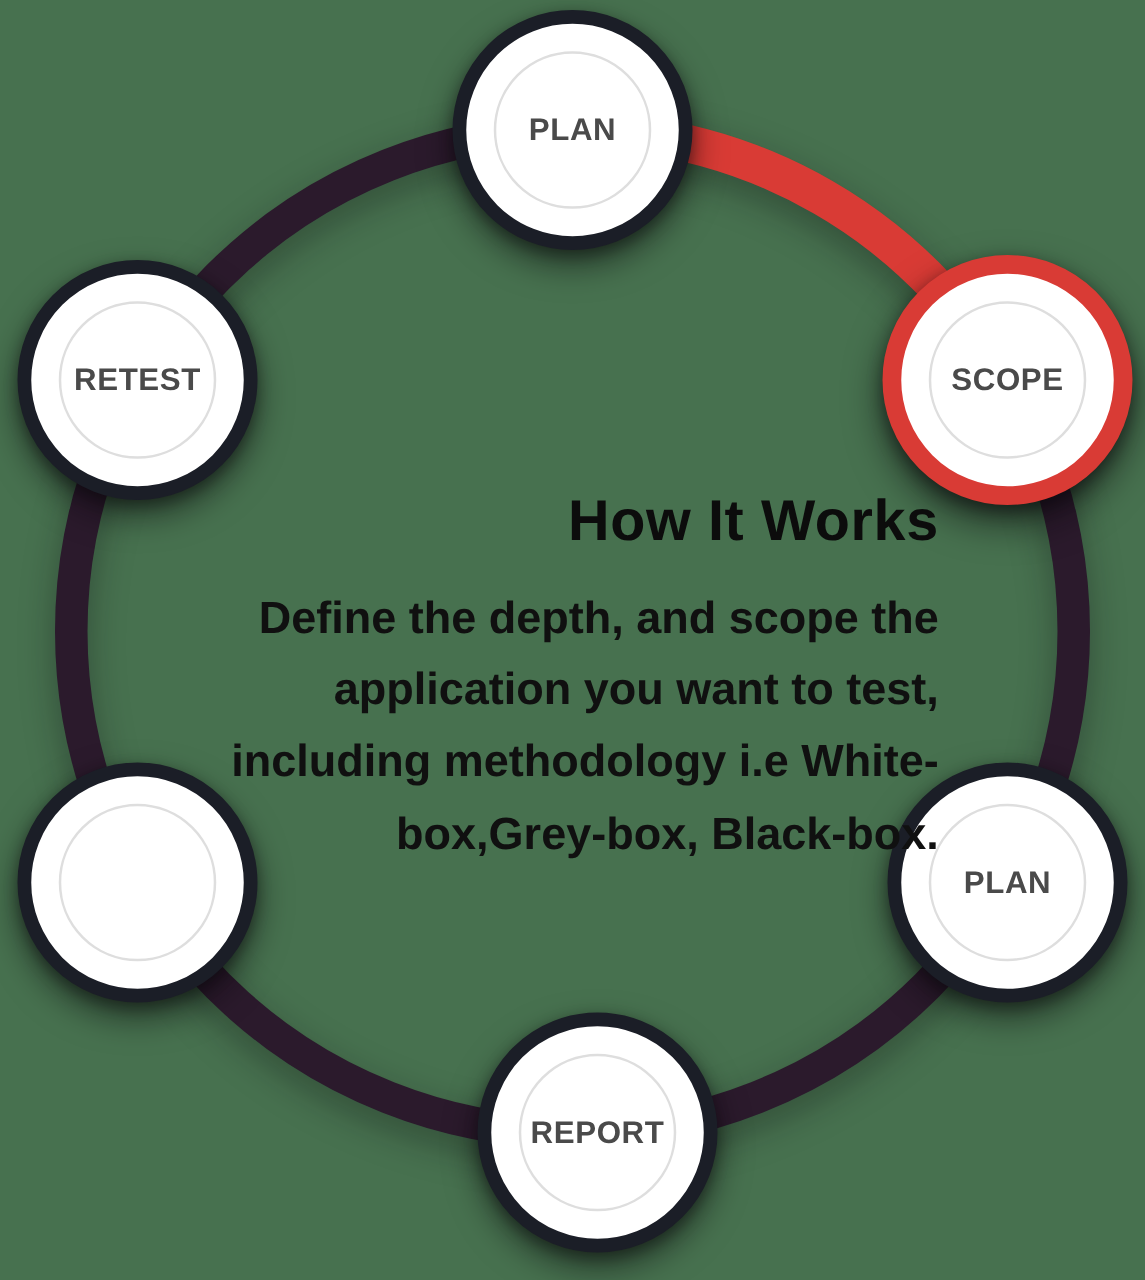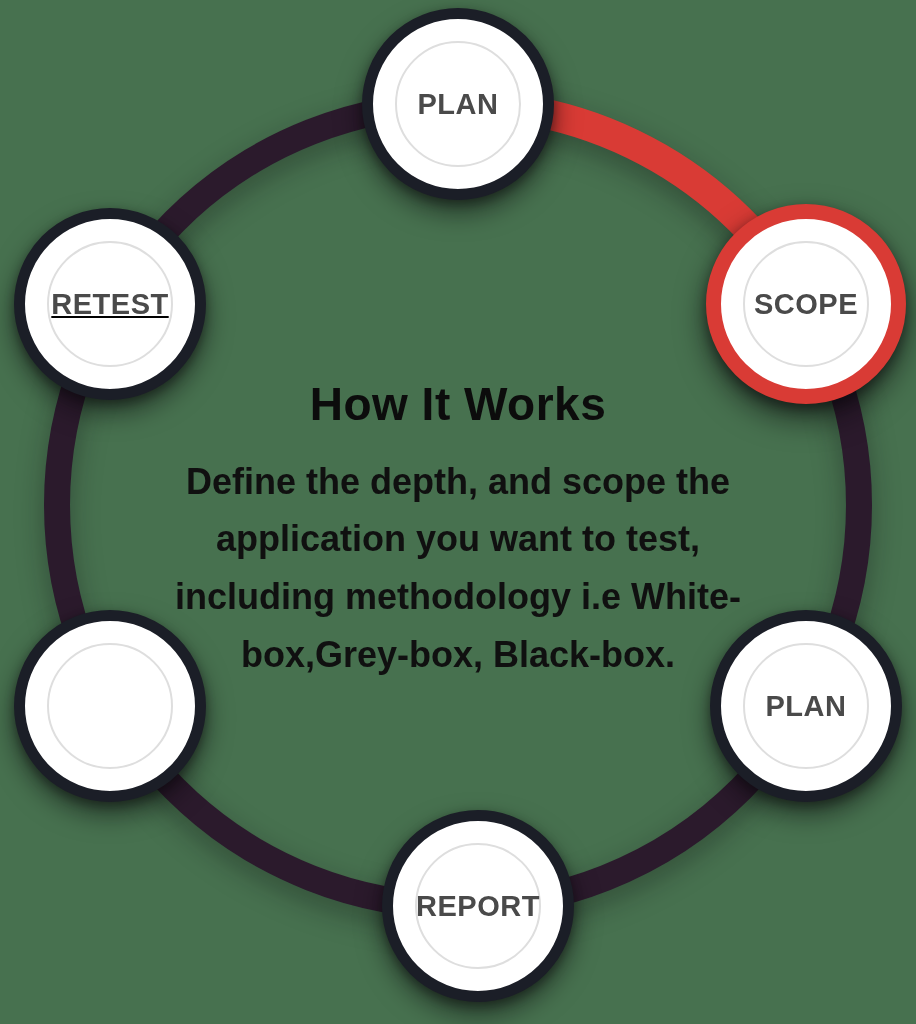--- a/index.html
+++ b/index.html
@@ -69,39 +69,39 @@
     width: 122px;
     height: 122px;
     border: 2px solid var(--inner-ring);
     border-radius: 50%;
     left: 50%;
     top: 50%;
     transform: translate(-50%, -50%);
   }
   .node-label {
     position: relative;
-    font-size: 29px;
+    font-size: 25px;
     font-weight: bold;
     letter-spacing: 0.5px;
     color: var(--label);
     white-space: nowrap;
   }
   .node-plan   { left: 362px; top: 8px; }
   .node-scope  { left: 706px; top: 204px; }
   .node-test   { left: 710px; top: 610px; }
   .node-report { left: 382px; top: 810px; }
   .node-youfix { left: 14px;  top: 610px; }
-  .node-retest { left: 14px;  top: 208px; text-decoration: underline; }
+  .node-retest { left: 14px;  top: 208px; }
   .center-text {
     position: absolute;
     left: 50%;
-    top: 378px;
+    top: 390px;
     transform: translateX(-50%);
     width: 586px;
-    text-align: center;
+    text-align: right;
   }
   .center-text h1 {
     margin: 0 0 22px 0;
     font-size: 46px;
     line-height: 1.15;
     font-weight: bold;
     letter-spacing: 0.5px;
     color: var(--title-text);
   }
   .center-text p {

